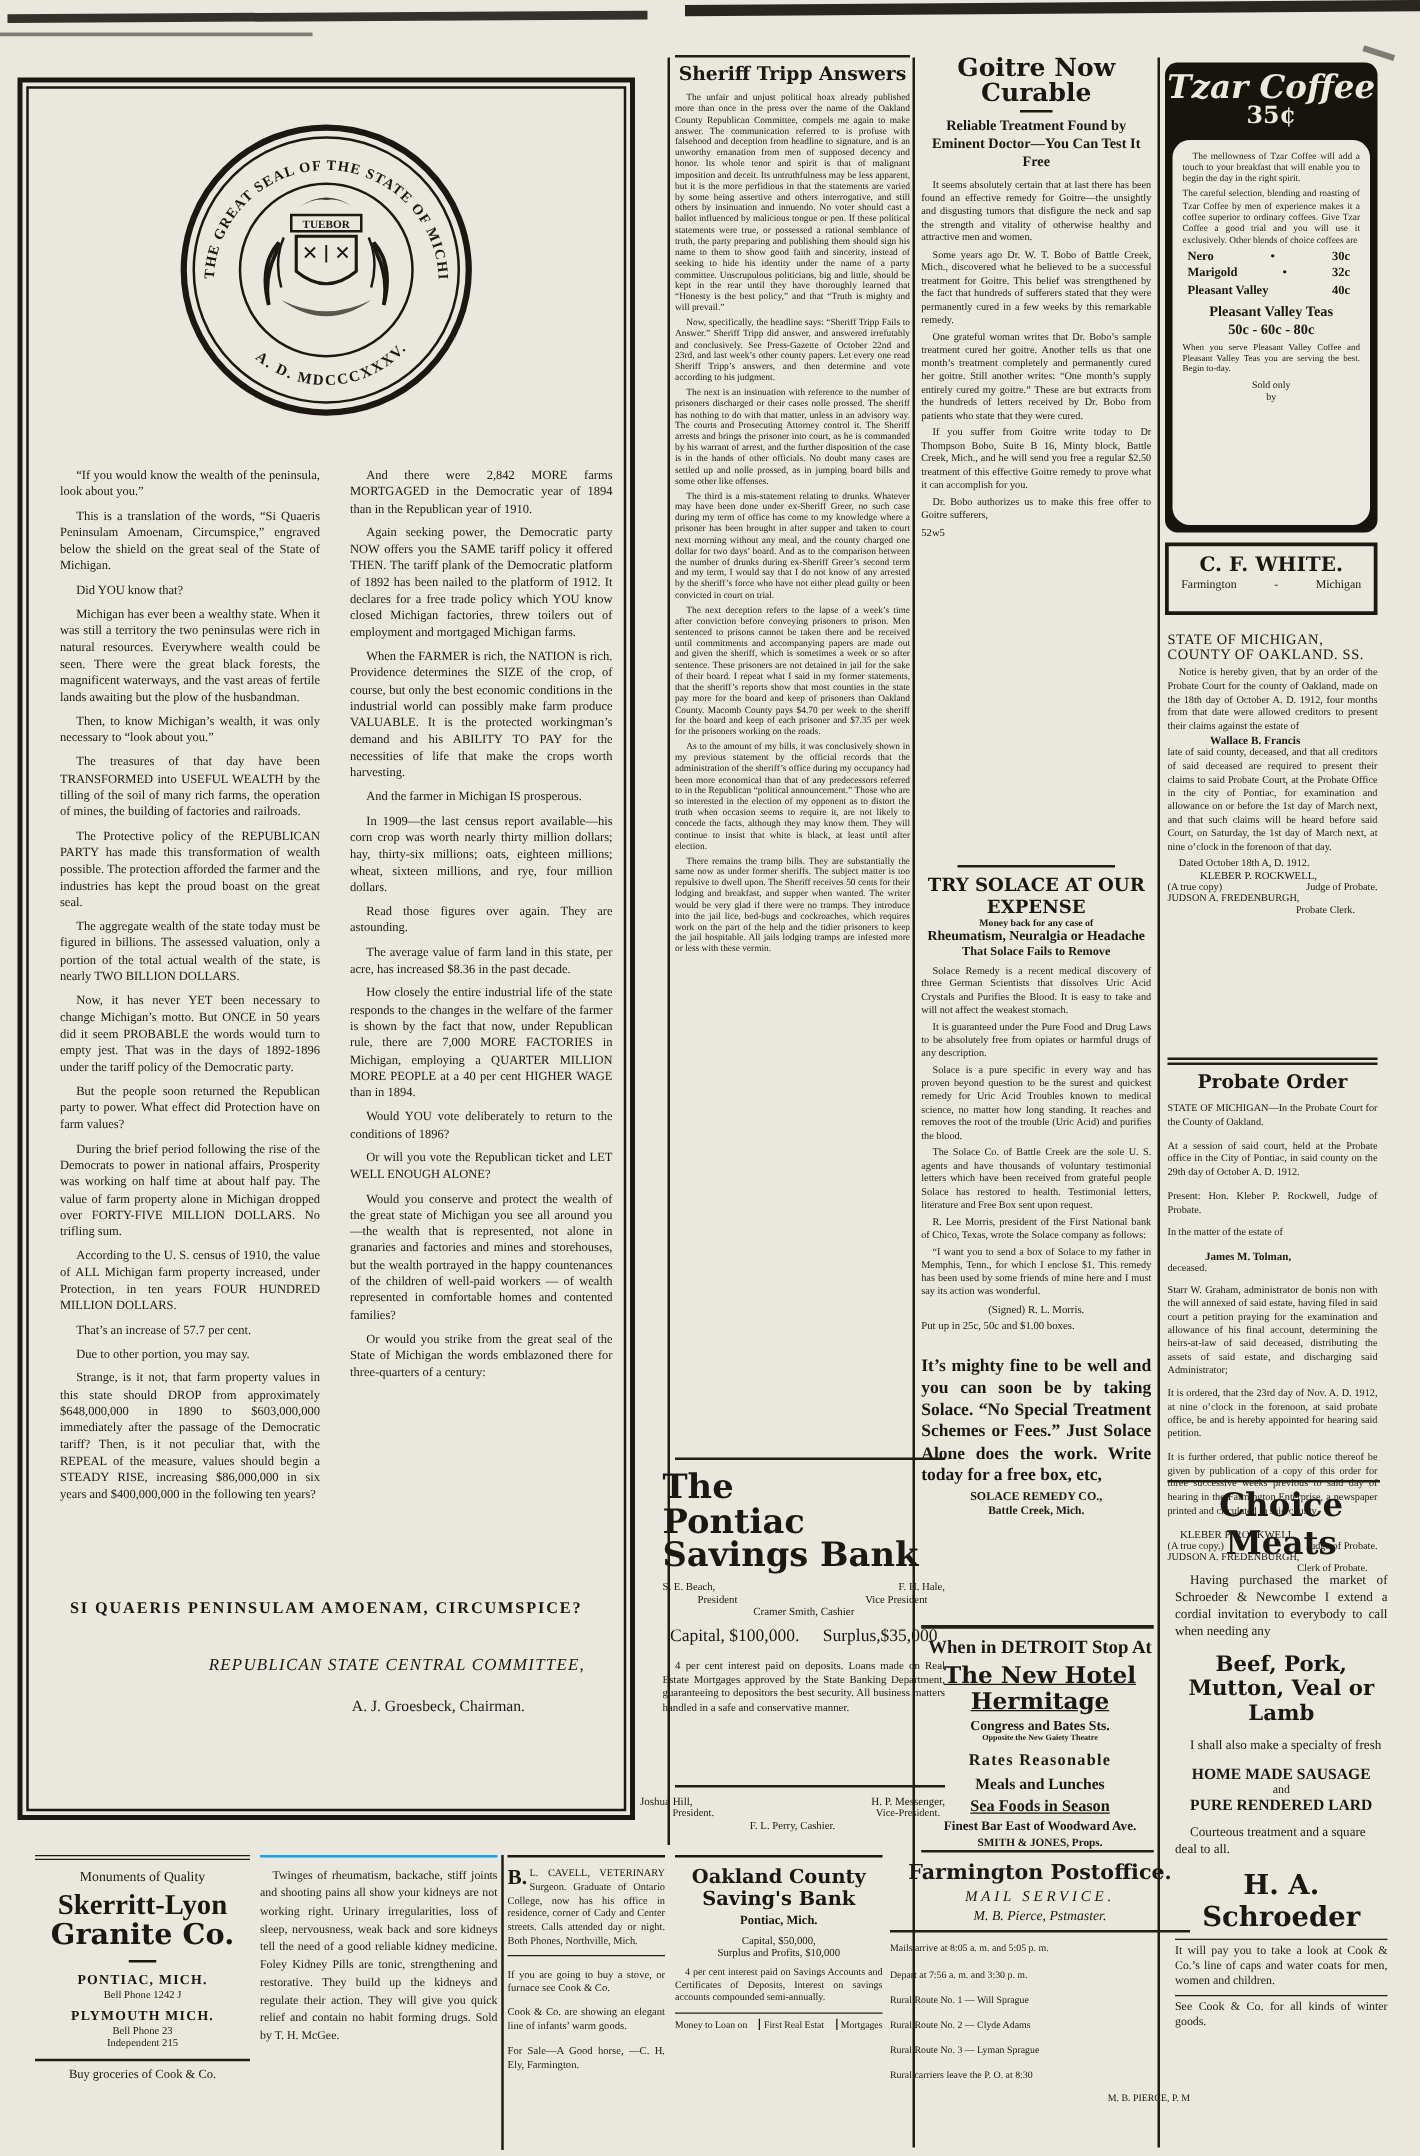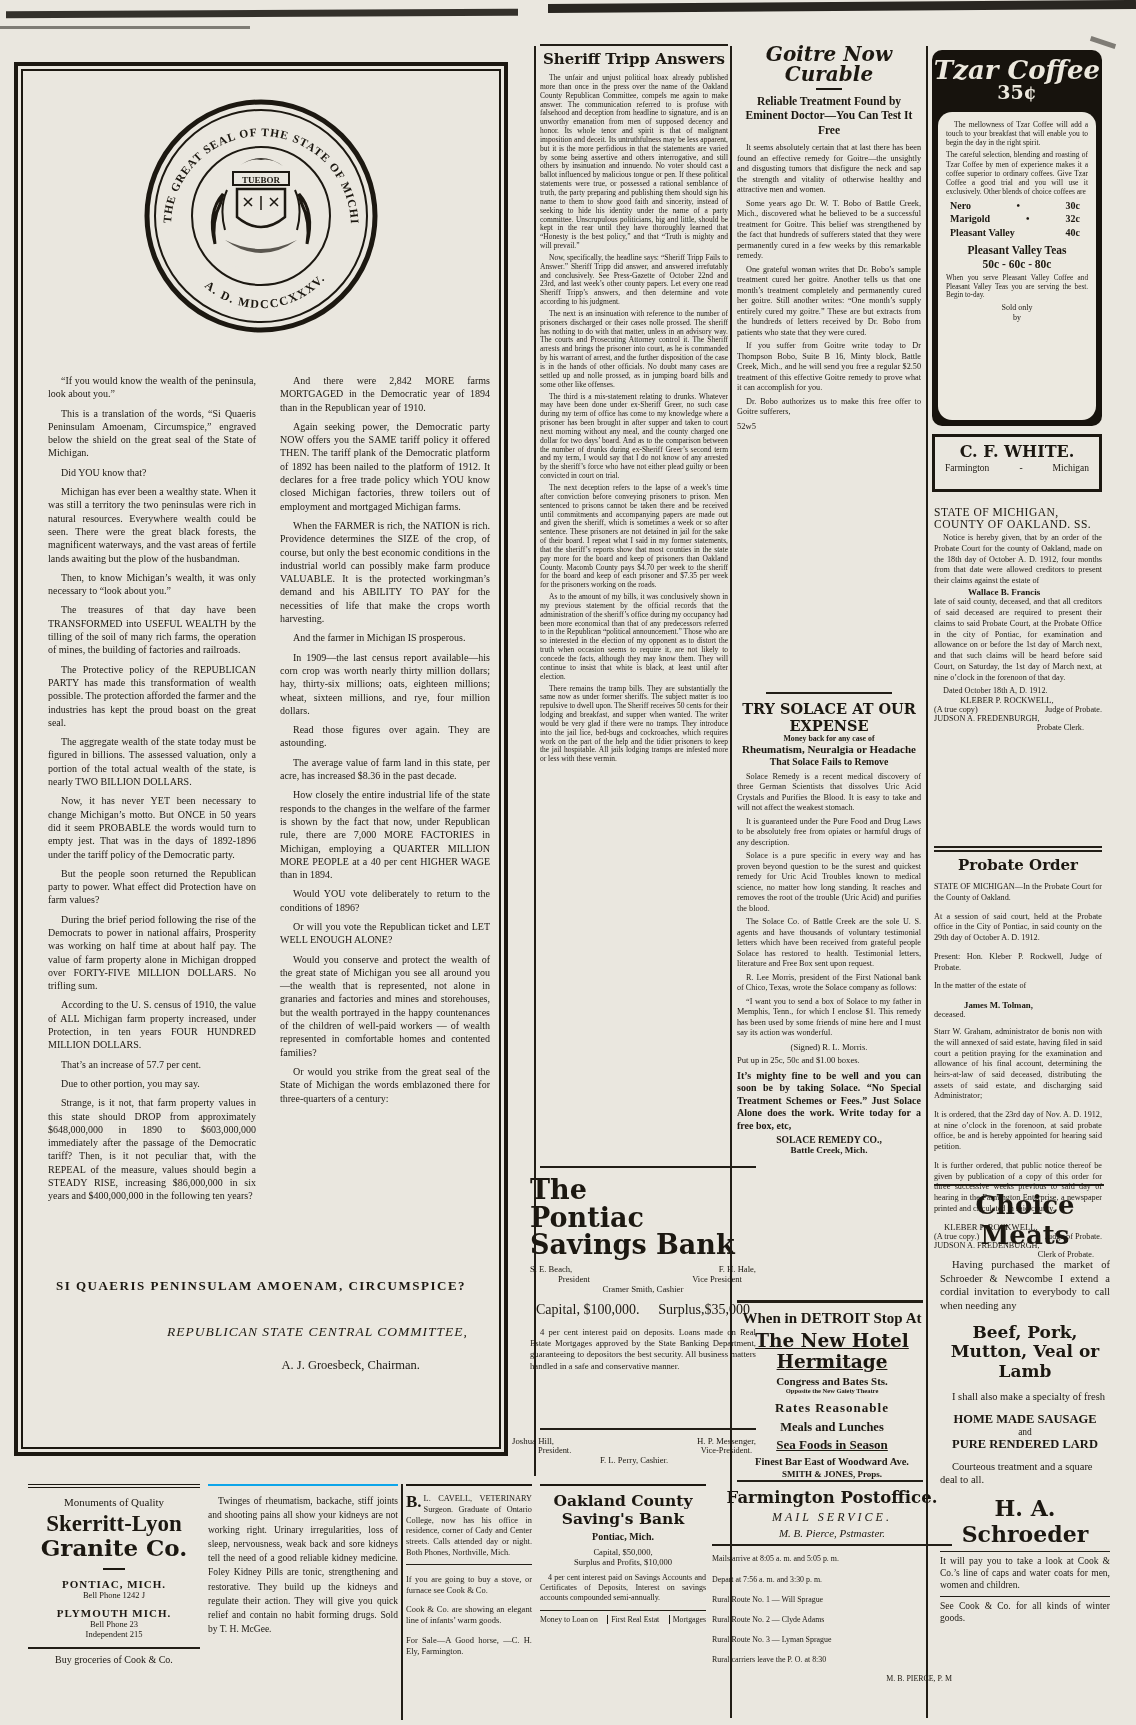--- a/index.html
+++ b/index.html
@@ -169,21 +169,21 @@
       <span>H. P. Messenger,</span>
     </div>
     <div class="officer-row" style="font-size:8.4px;padding:0 4px 0 26px;">
       <span>President.</span>
       <span>Vice-President.</span>
     </div>
     <div class="ctr" style="font-size:8.6px;">F. L. Perry, Cashier.</div>
   </div>
 
   <div class="abs" style="left:737px;top:44px;width:184px;">
-    <div class="headline" style="font-size:20px;line-height:1;font-style:italic;">Goitre Now Curable</div>
+    <div class="headline" style="font-size:20px;line-height:1;">Goitre Now Curable</div>
     <div style="width:26px;border-top:2px solid #1c1811;margin:4px auto;"></div>
     <div class="ctr b" style="font-size:11.5px;line-height:1.25;">Reliable Treatment Found by Eminent Doctor—You Can Test It Free</div>
     <div class="news8" style="margin-top:6px;">
         <p>It seems absolutely certain that at last there has been found an effective remedy for Goitre—the unsightly and disgusting tumors that disfigure the neck and sap the strength and vitality of otherwise healthy and attractive men and women.</p>
         <p>Some years ago Dr. W. T. Bobo of Battle Creek, Mich., discovered what he believed to be a successful treatment for Goitre. This belief was strengthened by the fact that hundreds of sufferers stated that they were permanently cured in a few weeks by this remarkable remedy.</p>
         <p>One grateful woman writes that Dr. Bobo’s sample treatment cured her goitre. Another tells us that one month’s treatment completely and permanently cured her goitre. Still another writes: “One month’s supply entirely cured my goitre.” These are but extracts from the hundreds of letters received by Dr. Bobo from patients who state that they were cured.</p>
         <p>If you suffer from Goitre write today to Dr Thompson Bobo, Suite B 16, Minty block, Battle Creek, Mich., and he will send you free a regular $2.50 treatment of this effective Goitre remedy to prove what it can accomplish for you.</p>
         <p>Dr. Bobo authorizes us to make this free offer to Goitre sufferers,</p>
       </div>
     <div style="font-size:8.5px;">52w5</div>
@@ -199,21 +199,21 @@
     <div class="news8" style="margin-top:5px;">
         <p>Solace Remedy is a recent medical discovery of three German Scientists that dissolves Uric Acid Crystals and Purifies the Blood. It is easy to take and will not affect the weakest stomach.</p>
         <p>It is guaranteed under the Pure Food and Drug Laws to be absolutely free from opiates or harmful drugs of any description.</p>
         <p>Solace is a pure specific in every way and has proven beyond question to be the surest and quickest remedy for Uric Acid Troubles known to medical science, no matter how long standing. It reaches and removes the root of the trouble (Uric Acid) and purifies the blood.</p>
         <p>The Solace Co. of Battle Creek are the sole U. S. agents and have thousands of voluntary testimonial letters which have been received from grateful people Solace has restored to health. Testimonial letters, literature and Free Box sent upon request.</p>
         <p>R. Lee Morris, president of the First National bank of Chico, Texas, wrote the Solace company as follows:</p>
         <p>“I want you to send a box of Solace to my father in Memphis, Tenn., for which I enclose $1. This remedy has been used by some friends of mine here and I must say its action was wonderful.</p>
       </div>
     <div class="ctr" style="font-size:8.6px;">(Signed) R. L. Morris.</div>
     <div style="font-size:8.6px;margin-top:3px;">Put up in 25c, 50c and $1.00 boxes.</div>
-    <div class="b" style="font-size:10px;line-height:1.25;text-align:justify;margin-top:5px;">It’s mighty fine to be well and you can soon be by taking Solace. “No Special Treatment Schemes or Fees.” Just Solace Alone does the work. Write today for a free box, etc,</div>
+    <div class="b" style="font-size:14px;line-height:1.25;text-align:justify;margin-top:20px;">It’s mighty fine to be well and you can soon be by taking Solace. “No Special Treatment Schemes or Fees.” Just Solace Alone does the work. Write today for a free box, etc,</div>
     <div class="ctr b" style="font-size:9.6px;margin-top:2px;">SOLACE REMEDY CO.,</div>
     <div class="ctr b" style="font-size:9.2px;">Battle Creek, Mich.</div>
   </div>
 
   <div class="rule" style="left:737px;top:1300px;width:186px;height:3px;"></div>
 
   <div class="abs ctr" style="left:712px;top:1310px;width:240px;">
     <div class="b" style="font-size:15px;">When in DETROIT Stop At</div>
     <div class="b" style="font-family:'DejaVu Serif',serif;font-size:18.5px;text-decoration:underline;margin-top:3px;">The New Hotel Hermitage</div>
     <div class="b" style="font-size:11px;margin-top:3px;">Congress and Bates Sts.</div>

